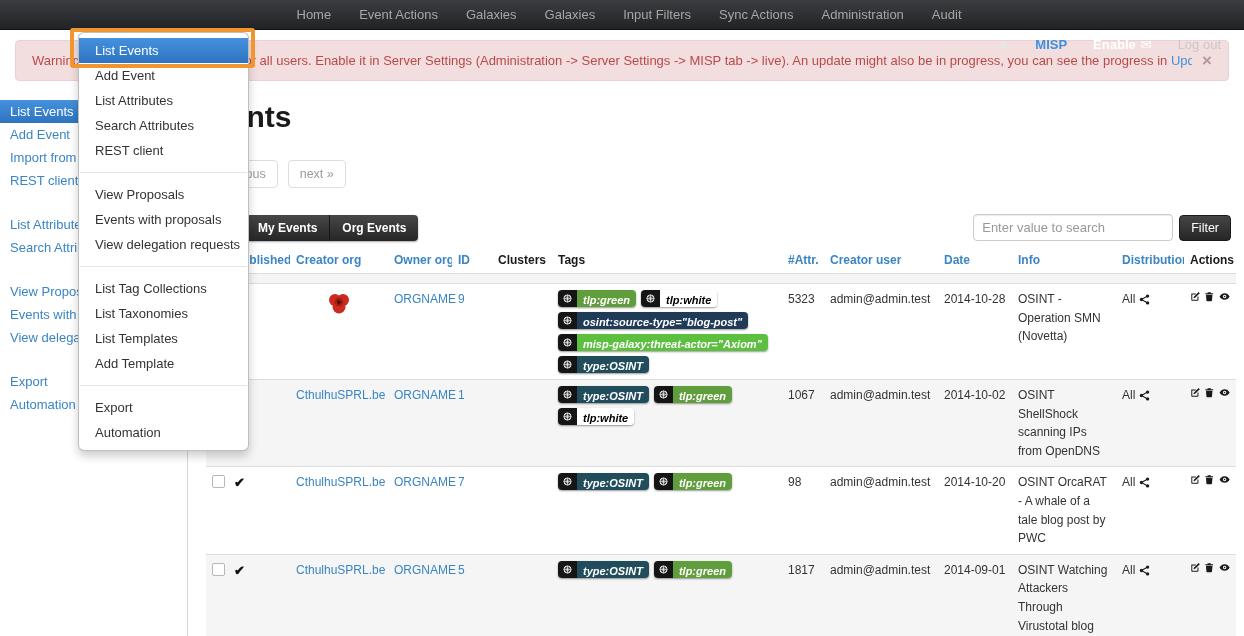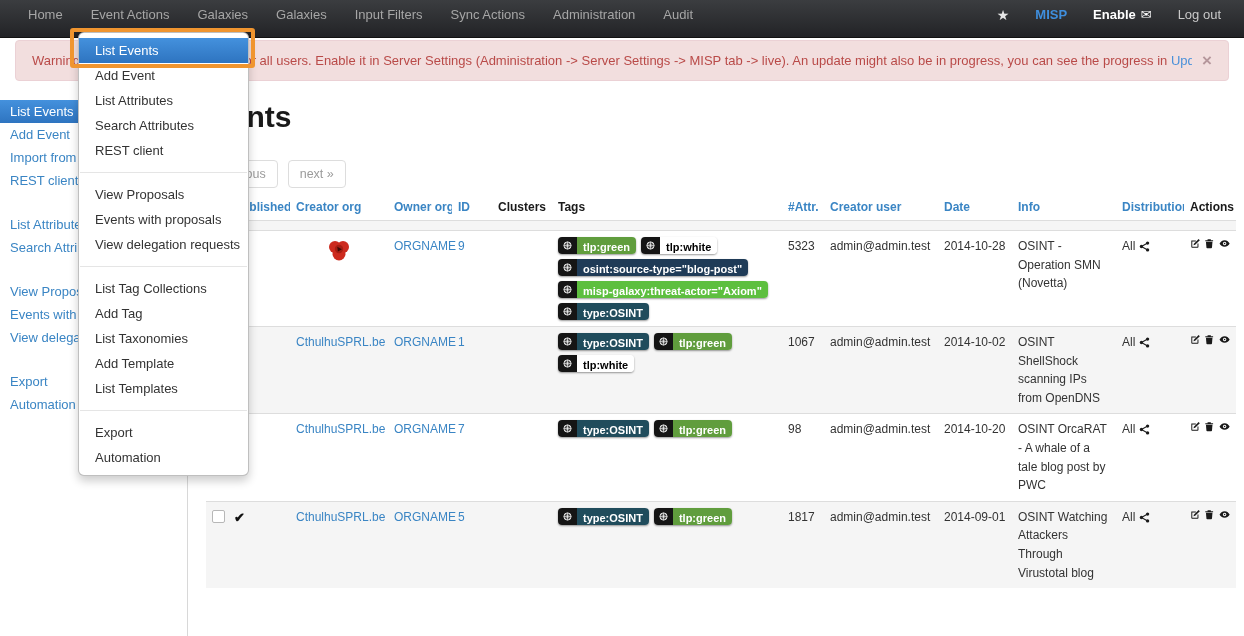--- a/index.html
+++ b/index.html
@@ -5,23 +5,23 @@
   * { box-sizing: border-box; }
   html,body { margin:0; padding:0; }
   body {
     width:1244px; height:636px; overflow:hidden; position:relative;
     background:#fff; color:#333;
     font-family:"Liberation Sans", sans-serif; font-size:12px;
   }
   a { text-decoration:none; cursor:pointer; }
 
   
-  .navbar { position:absolute; top:0; left:0; right:0; height:38px;
+  .navbar { position:absolute; top:0; left:0; right:0; height:30px;
     background:linear-gradient(#3b3d40,#222326); border-bottom:1px solid #121212;
-    display:flex; align-items:flex-start; z-index:5; }
+    display:flex; align-items:center; z-index:5;flex-direction:column; }
   .nav-left { display:flex; margin-left:14px; }
   .nav-item { color:#a6a6a6; font-size:13px; padding:0 14px; line-height:30px; }
   .nav-right { margin-left:auto; display:flex; align-items:center; margin-right:10px; }
   .nav-right > * { padding:0 13px; font-size:13px; line-height:30px; }
   .star-btn { color:#e6e6e6; font-size:14px; }
   .brand { font-weight:bold; }
   .admin { color:#fff; font-weight:bold; padding-right:3px; }
   .envelope { color:#fff; padding-left:2px; }
   .logout { color:#c9c9c9; }
 
@@ -67,21 +67,21 @@
   .events-table td { padding:6px; vertical-align:top; border-top:1px solid #ddd; line-height:1.55; }
   tr.stripe td { background:#f5f5f5; }
   tr.spacer td { height:10px; padding:2px; background:#f5f5f5; }
   td a { color:#3a85c4; }
   td.c-org { text-align:center; }
   .checkbox { display:inline-block; width:13px; height:13px; border:1px solid #b7b7b7;
     border-radius:2px; background:#fff; margin-top:2px; }
   .pubcheck { font-size:13px; color:#111; font-weight:bold; }
   .tagwrap { display:flex; flex-wrap:wrap; gap:5px; }
   .tag { display:inline-flex; align-items:stretch; border-radius:4px; overflow:hidden;
-    box-shadow:0 1px 2px rgba(0,0,0,.4); height:17px; }
+    box-shadow:0 1px 2px rgba(0,0,0,.4); height:17px;font-style:italic; }
   .tag-globe { background:#151515; display:flex; align-items:center; padding:0 5px; }
   .tag-label { font-weight:bold; font-size:11px; padding:2px 6px 0; white-space:nowrap; }
   .dist-cell { white-space:nowrap; }
   .dist-cell svg { vertical-align:-2px; margin-left:4px; }
   .action-icons { display:flex; gap:4px; white-space:nowrap; }
   .nowrap { white-space:nowrap; }
 
   
   .dropdown { position:absolute; left:78px; top:32px; width:171px; background:#fff;
     border:1px solid rgba(0,0,0,.25); border-radius:6px; box-shadow:0 5px 10px rgba(0,0,0,.2);
@@ -145,20 +145,30 @@
 </aside>
 
 <main class="main">
   <h1 class="page-title">Events</h1>
 
   <div class="pagination">
     <span class="page-btn">« previous</span>
     <span class="page-btn">next »</span>
   </div>
 
+  <div class="controls">
+    <div class="view-toggle">
+      <span class="vt">My Events</span>
+      <span class="vt">Org Events</span>
+    </div>
+    <div class="search-box">
+      <input class="search-input" type="text" placeholder="Enter value to search" style="">
+      <button class="filter-btn">Filter</button>
+    </div>
+  </div>
 
   <table class="events-table">
     <colgroup>
       <col style="width:22px">
         <col style="width:62px">
         <col style="width:98px">
         <col style="width:64px">
       <col style="width:40px">
         <col style="width:60px">
         <col style="width:230px">
@@ -474,22 +484,21 @@
   <a class="dd-item">Add Event</a>
   <a class="dd-item">List Attributes</a>
   <a class="dd-item">Search Attributes</a>
   <a class="dd-item">REST client</a>
   <div class="dd-divider"></div>
   <a class="dd-item">View Proposals</a>
   <a class="dd-item">Events with proposals</a>
   <a class="dd-item">View delegation requests</a>
   <div class="dd-divider"></div>
   <a class="dd-item">List Tag Collections</a>
-  <a class="dd-item">Add Tag</a>
   <a class="dd-item">List Taxonomies</a>
+  <a class="dd-item">List Templates</a>
   <a class="dd-item">Add Template</a>
-  <a class="dd-item">List Templates</a>
   <div class="dd-divider"></div>
   <a class="dd-item">Export</a>
   <a class="dd-item">Automation</a>
 </div>
 
 <div class="annotation" style="border-color: rgb(240, 149, 47);"></div>
 
 </body></html>

